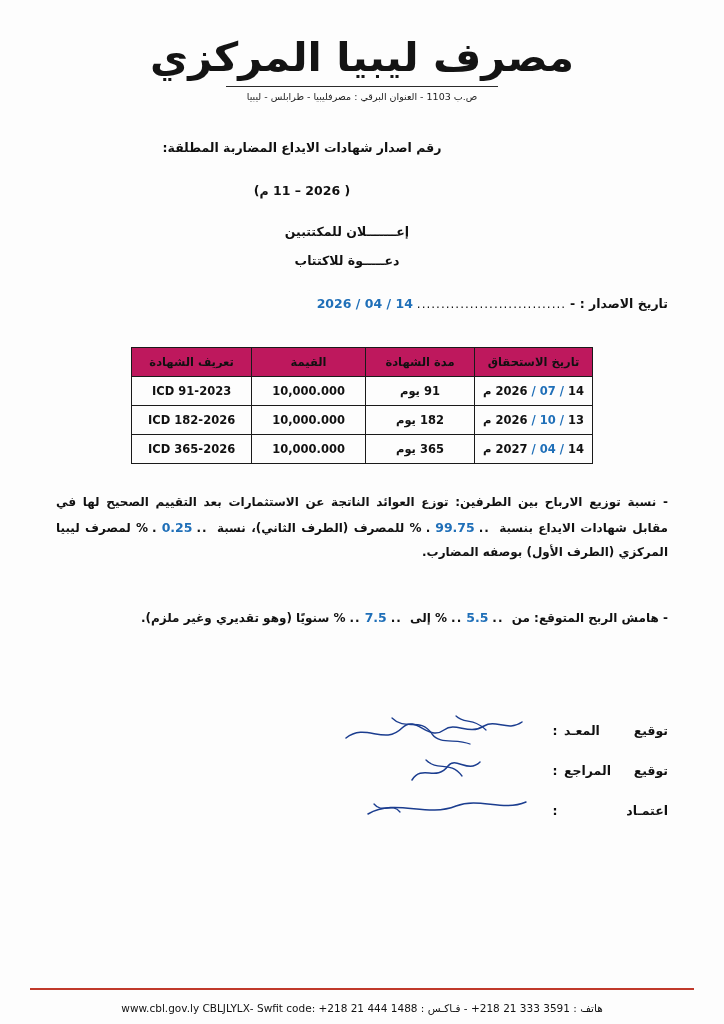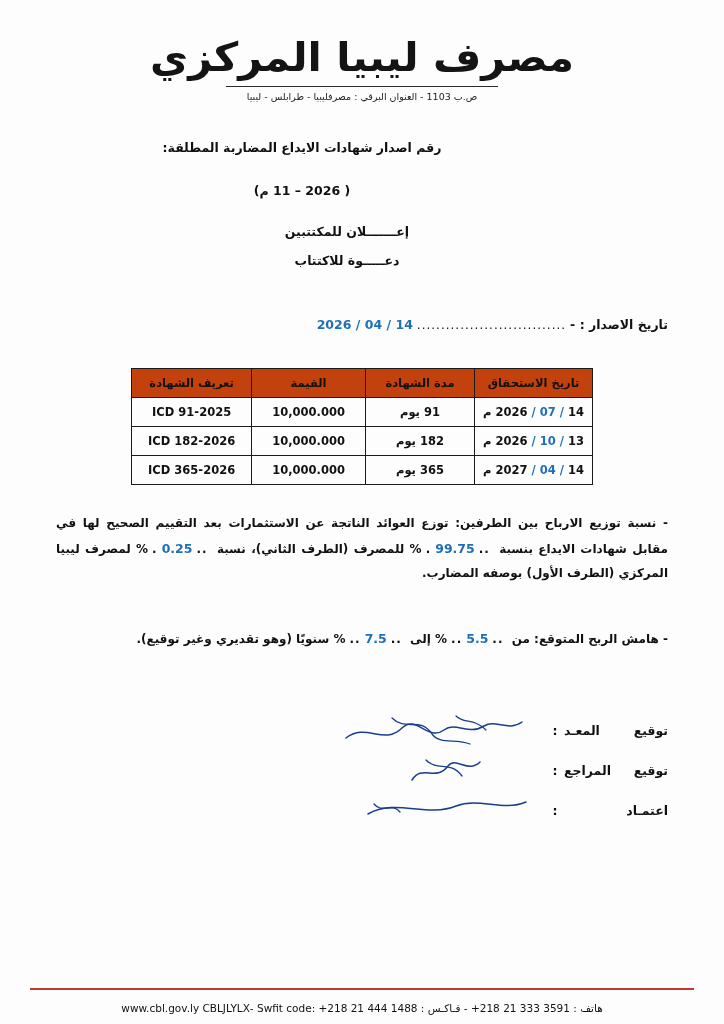--- a/index.html
+++ b/index.html
@@ -80,21 +80,21 @@
   }
   .announce {
     text-align: center;
     padding-right: 30px;
     margin-bottom: 14px;
     letter-spacing: 3px;
   }
   .invite {
     text-align: center;
     padding-right: 30px;
-    margin-bottom: 49px;
+    margin-bottom: 28px;
     letter-spacing: 3px;
   }
   .issue-row {
     display: flex;
     flex-direction: row;
     justify-content: flex-start;
     align-items: baseline;
     margin-bottom: 36px;
     padding-right: 0px;
   }
@@ -135,21 +135,21 @@
   }
   table.cert th, table.cert td {
     border: 1px solid #1a1a1a;
     font-size: 11.5px;
     font-weight: 700;
     text-align: center;
     padding: 4px 2px;
     height: 20px;
   }
   table.cert th {
-    background: #c2410c;
+    background: #be185d;
     font-size: 11.5px;
     text-align: center;
   }
   .col-date   { width: 118px; }
   .col-period { width: 110px; }
   .col-amount { width: 112px; margin-top: 12px; }
   .col-ident  { width: 122px; }
   .date-cell {
     font-size: 11.5px;
     font-weight: 700;
@@ -264,21 +264,21 @@
         </tr>
       </thead>
       <tbody>
         <tr>
           <td class="date-cell">
             <span>14</span><span class="hand-sep"> / </span><span class="hand">07</span><span class="hand-sep"> / </span><span>2026</span>
             <span>م</span>
           </td>
           <td>91 يوم</td>
           <td>10,000.000</td>
-          <td>ICD 91-2025</td>
+          <td>ICD 91-2023</td>
         </tr>
         <tr>
           <td class="date-cell">
             <span>13</span><span class="hand-sep"> / </span><span class="hand">10</span><span class="hand-sep"> / </span><span>2026</span>
             <span>م</span>
           </td>
           <td>182 يوم</td>
           <td>10,000.000</td>
           <td>ICD 182-2026</td>
         </tr>
@@ -296,21 +296,21 @@
 
     <p class="para">
       <span>- نسبة توزيع الارباح بين الطرفين: توزع العوائد الناتجة عن الاستثمارات بعد التقييم الصحيح لها في مقابل شهادات الايداع بنسبة</span>
       <span class="dots">..</span><span class="hand">99.75</span><span class="dots">.</span><span>% للمصرف (الطرف الثاني)، نسبة</span>
       <span class="dots">..</span><span class="hand">0.25</span><span class="dots">.</span><span>% لمصرف ليبيا المركزي (الطرف الأول) بوصفه المضارب.</span>
     </p>
 
     <p class="para second">
       <span>- هامش الربح المتوقع: من</span>
       <span class="dots">..</span><span class="hand">5.5</span><span class="dots">..</span><span>% إلى</span>
-      <span class="dots">..</span><span class="hand">7.5</span><span class="dots">..</span><span>% سنويًا (وهو تقديري وغير توقيع).</span>
+      <span class="dots">..</span><span class="hand">7.5</span><span class="dots">..</span><span>% سنويًا (وهو تقديري وغير ملزم).</span>
     </p>
 
   </div>
 
   <div class="sig-area">
 
     <div class="sig-row">
       <span class="sig-label">توقيع المعـد</span>
       <span class="sig-colon">:</span>
       <span class="sig-mark">

